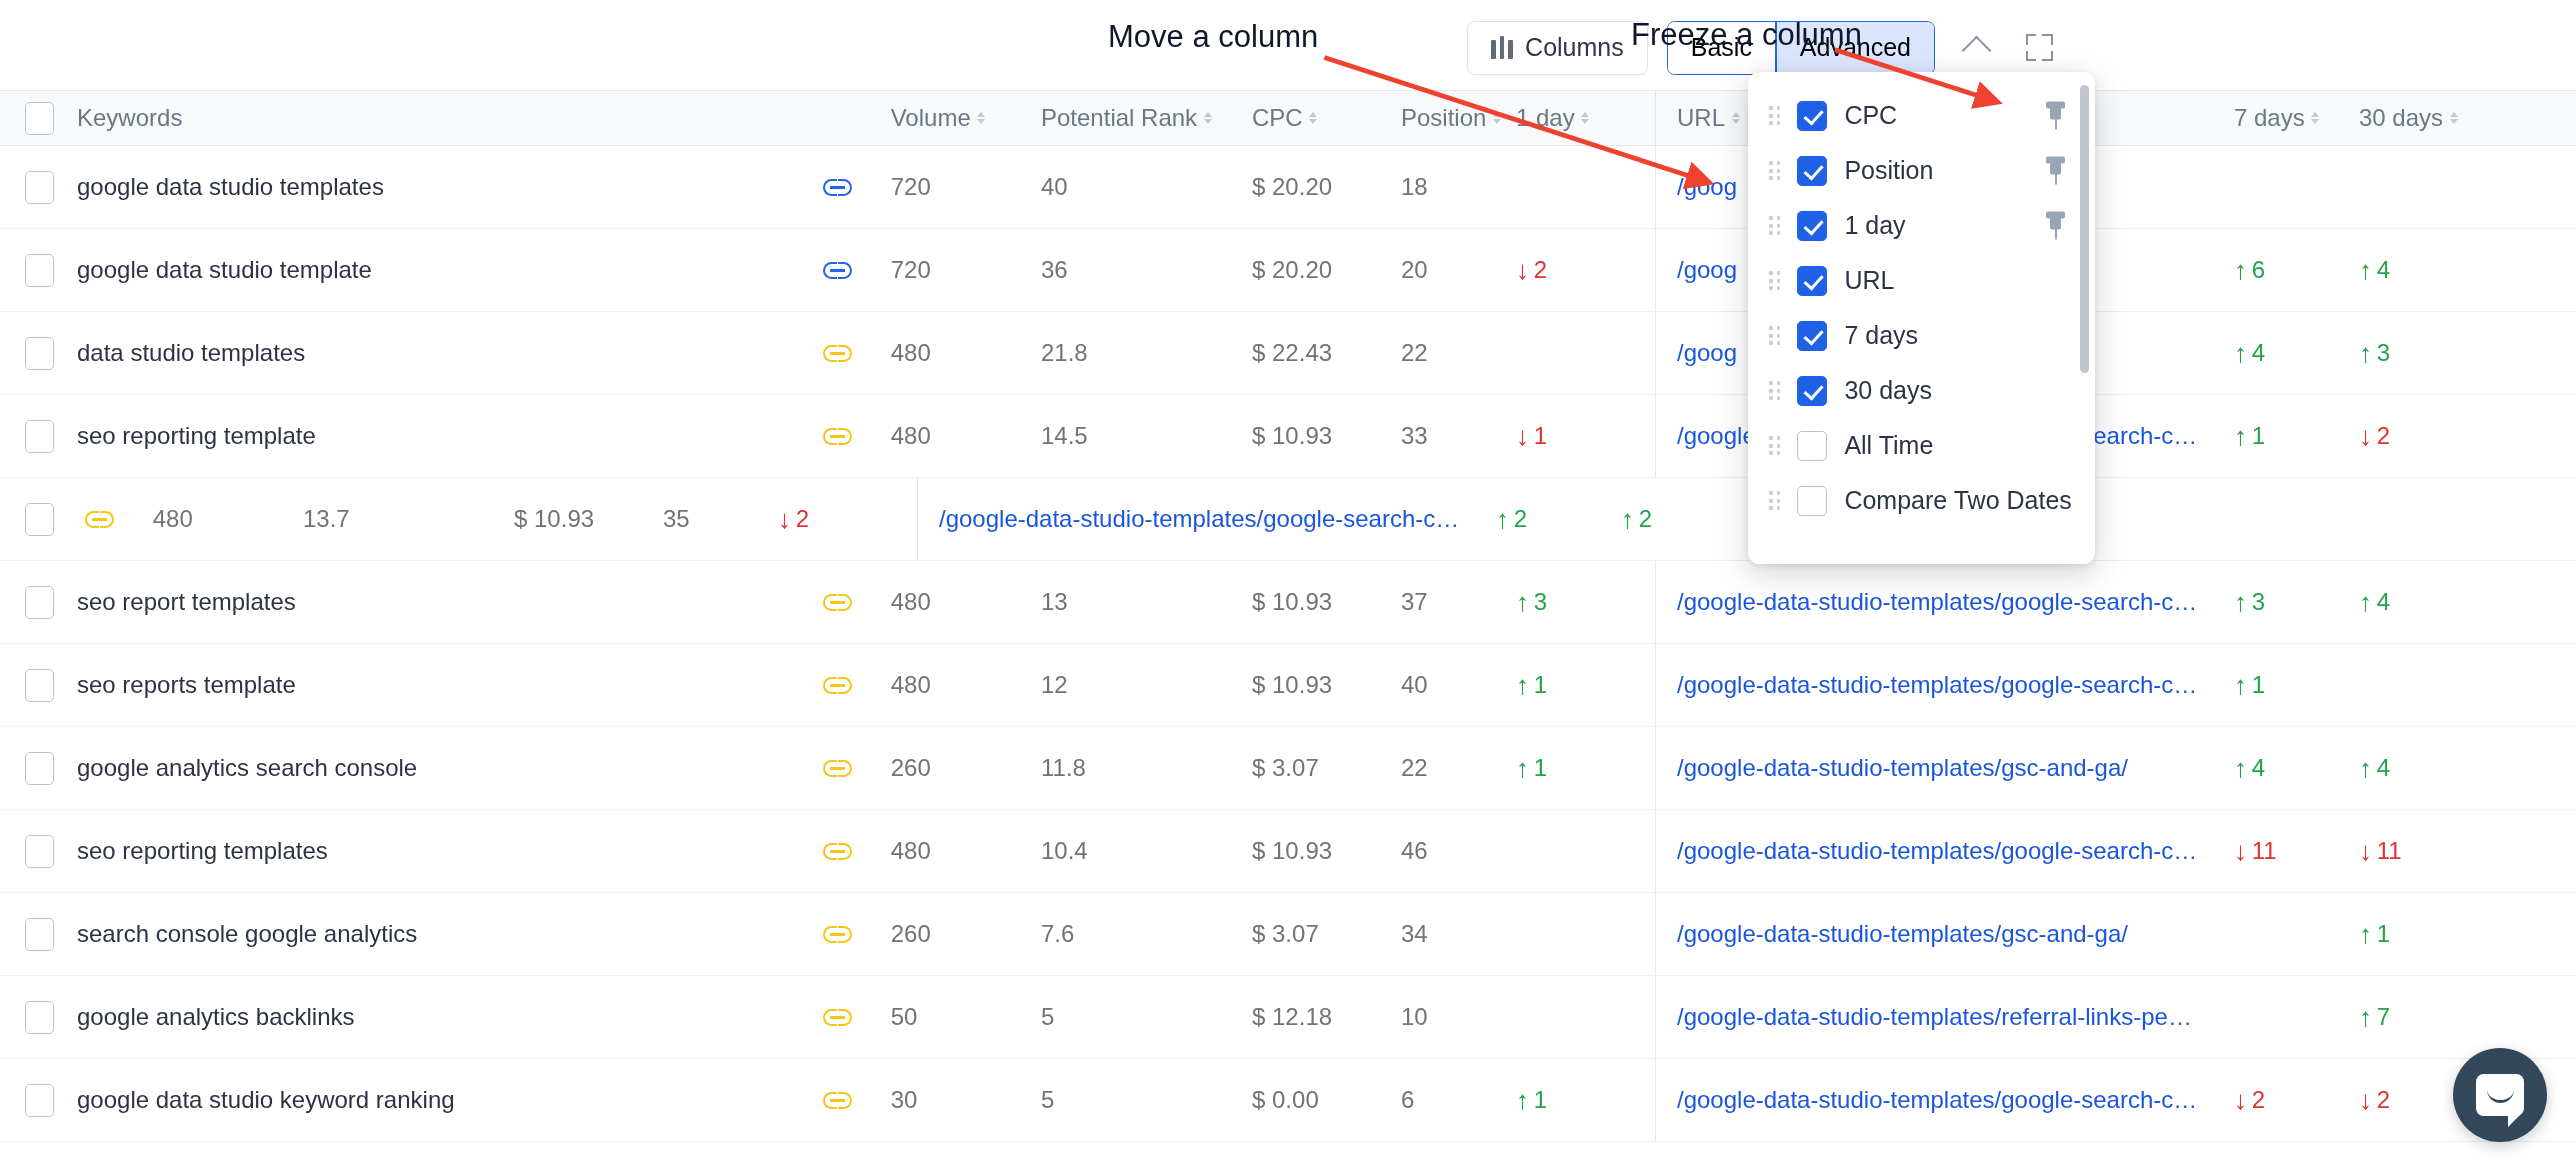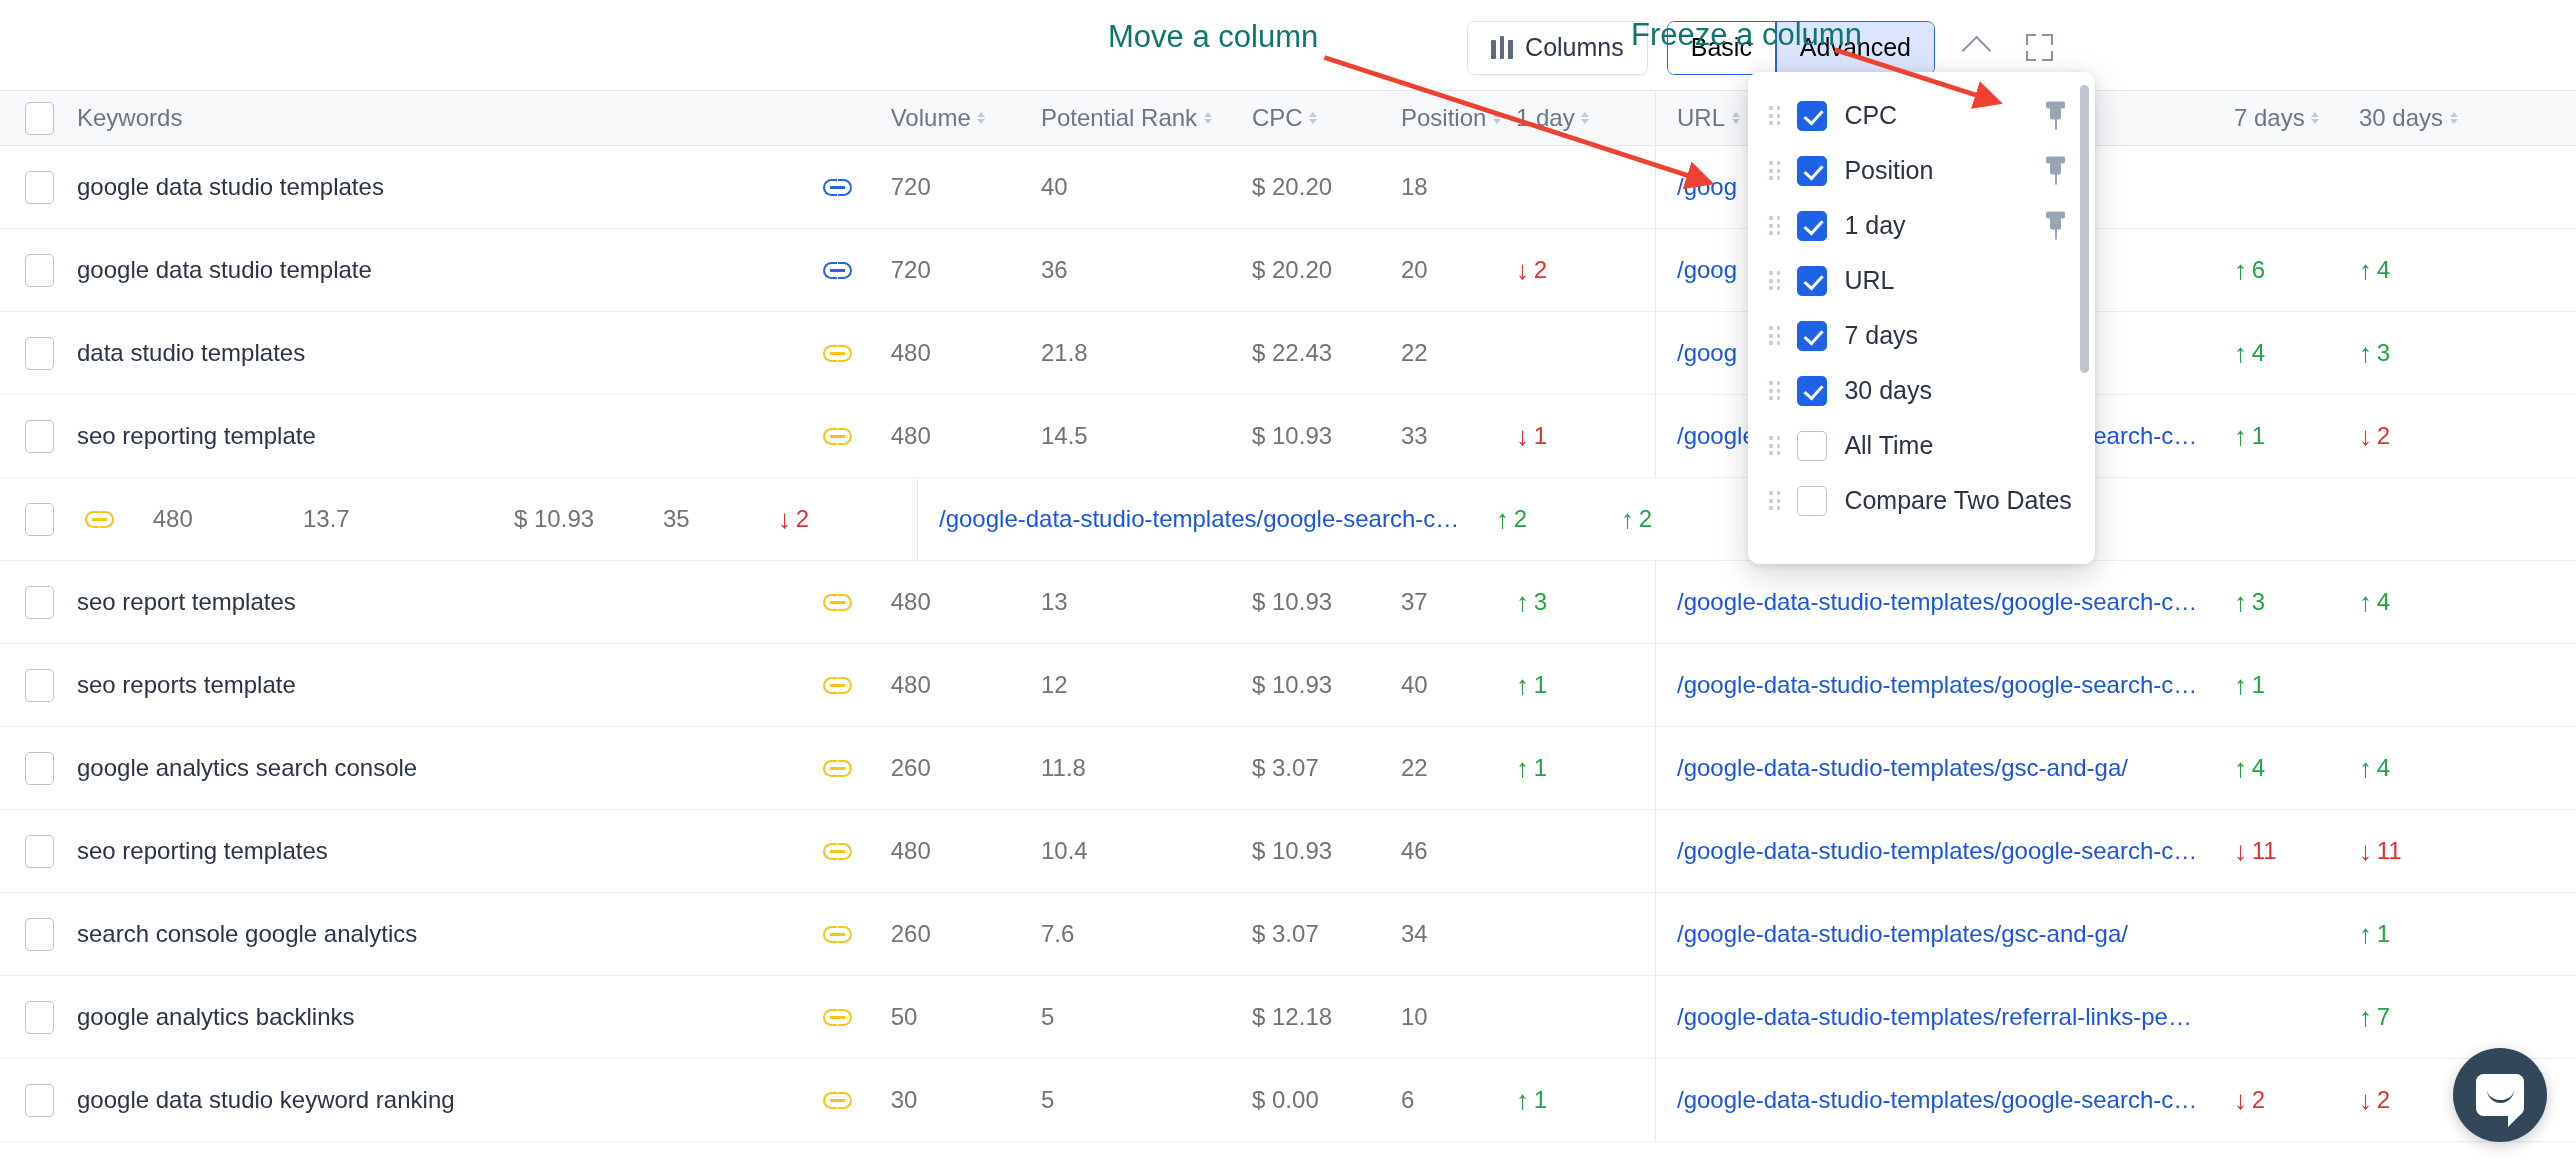--- a/index.html
+++ b/index.html
@@ -136,21 +136,21 @@
   .pin { position: absolute; right: 27px; top: 50%; transform: translateY(-50%); width: 25px; height: 29px; cursor: pointer; }
   .pin .head { position: absolute; left: 2.9px; top: 0; width: 19px; height: 7.7px; background: #9aa5b4; border-radius: 1.9px; }
   .pin .body { position: absolute; left: 6.7px; top: 6.7px; width: 11.5px; height: 11.5px; background: #9aa5b4; border-radius: 1.9px; }
   .pin .needle { position: absolute; left: 11.5px; top: 17px; width: 2.4px; height: 11.5px; background: #9aa5b4; }
   .dd-scroll {
     position: absolute; right: 5.8px; top: 13.4px; width: 9.6px; height: 288px;
     background: #bfc6cf; border-radius: 4.8px;
   }
 
   
-  .anno { position: absolute; color: #0f766e; font-size: 31px; z-index: 60; white-space: nowrap; }
+  .anno { position: absolute; color: #0f172a; font-size: 31px; z-index: 60; white-space: nowrap; }
   .anno-move { left: 1108px; top: 19px; }
   .anno-freeze { left: 1631px; top: 17px; }
   svg.arrows { position: absolute; left: 0; top: 0; width: 2576px; height: 1163px; z-index: 55; pointer-events: none; }
 
   
   .chat {
     position: absolute; right: 29px; bottom: 21px; width: 94px; height: 94px; border-radius: 50%;
     background: #33475b; display: flex; align-items: center; justify-content: center; cursor: pointer; z-index: 70;
     box-shadow: 0 3.8px 13.4px rgba(16,24,40,.22);
   }

